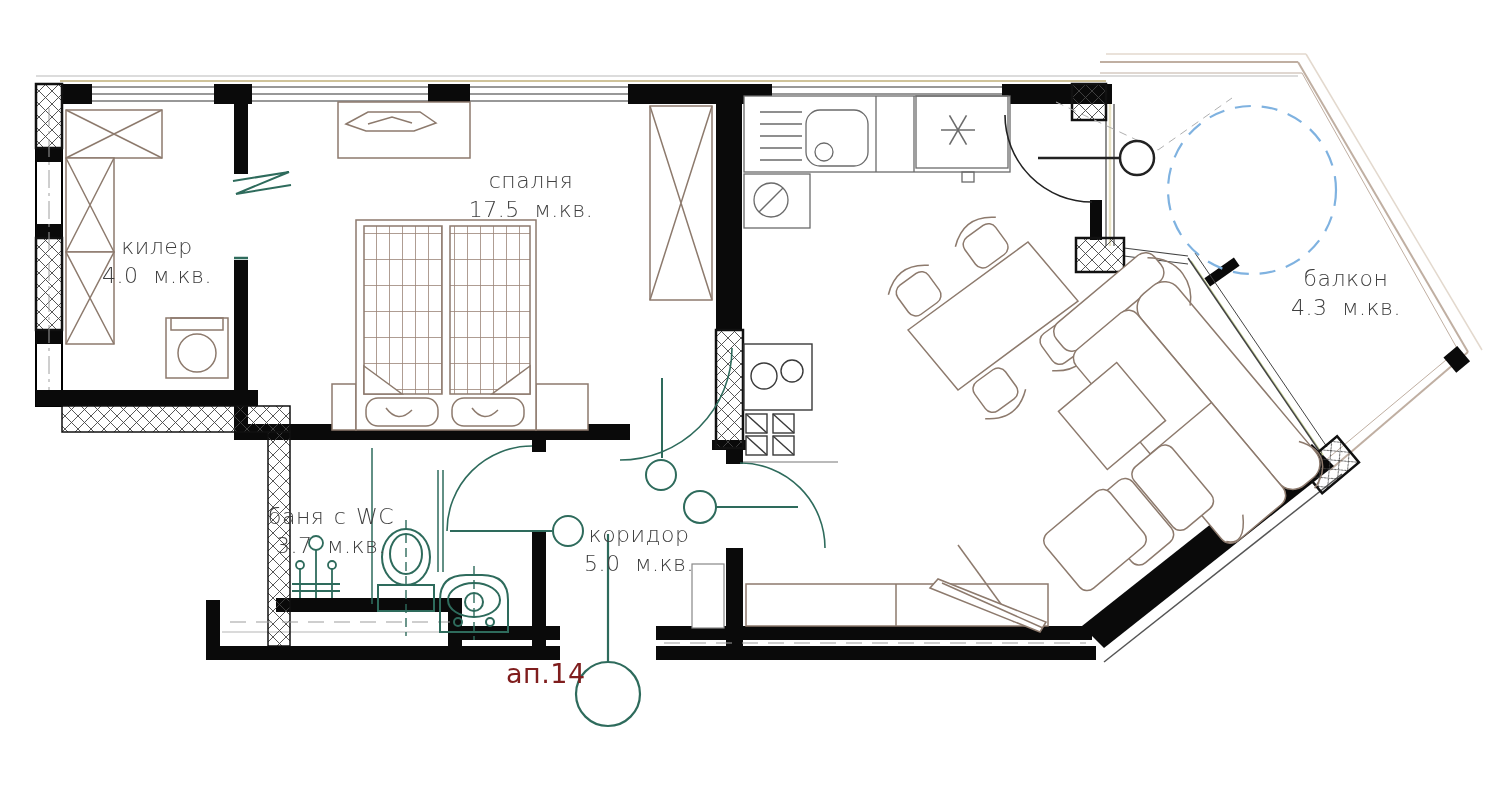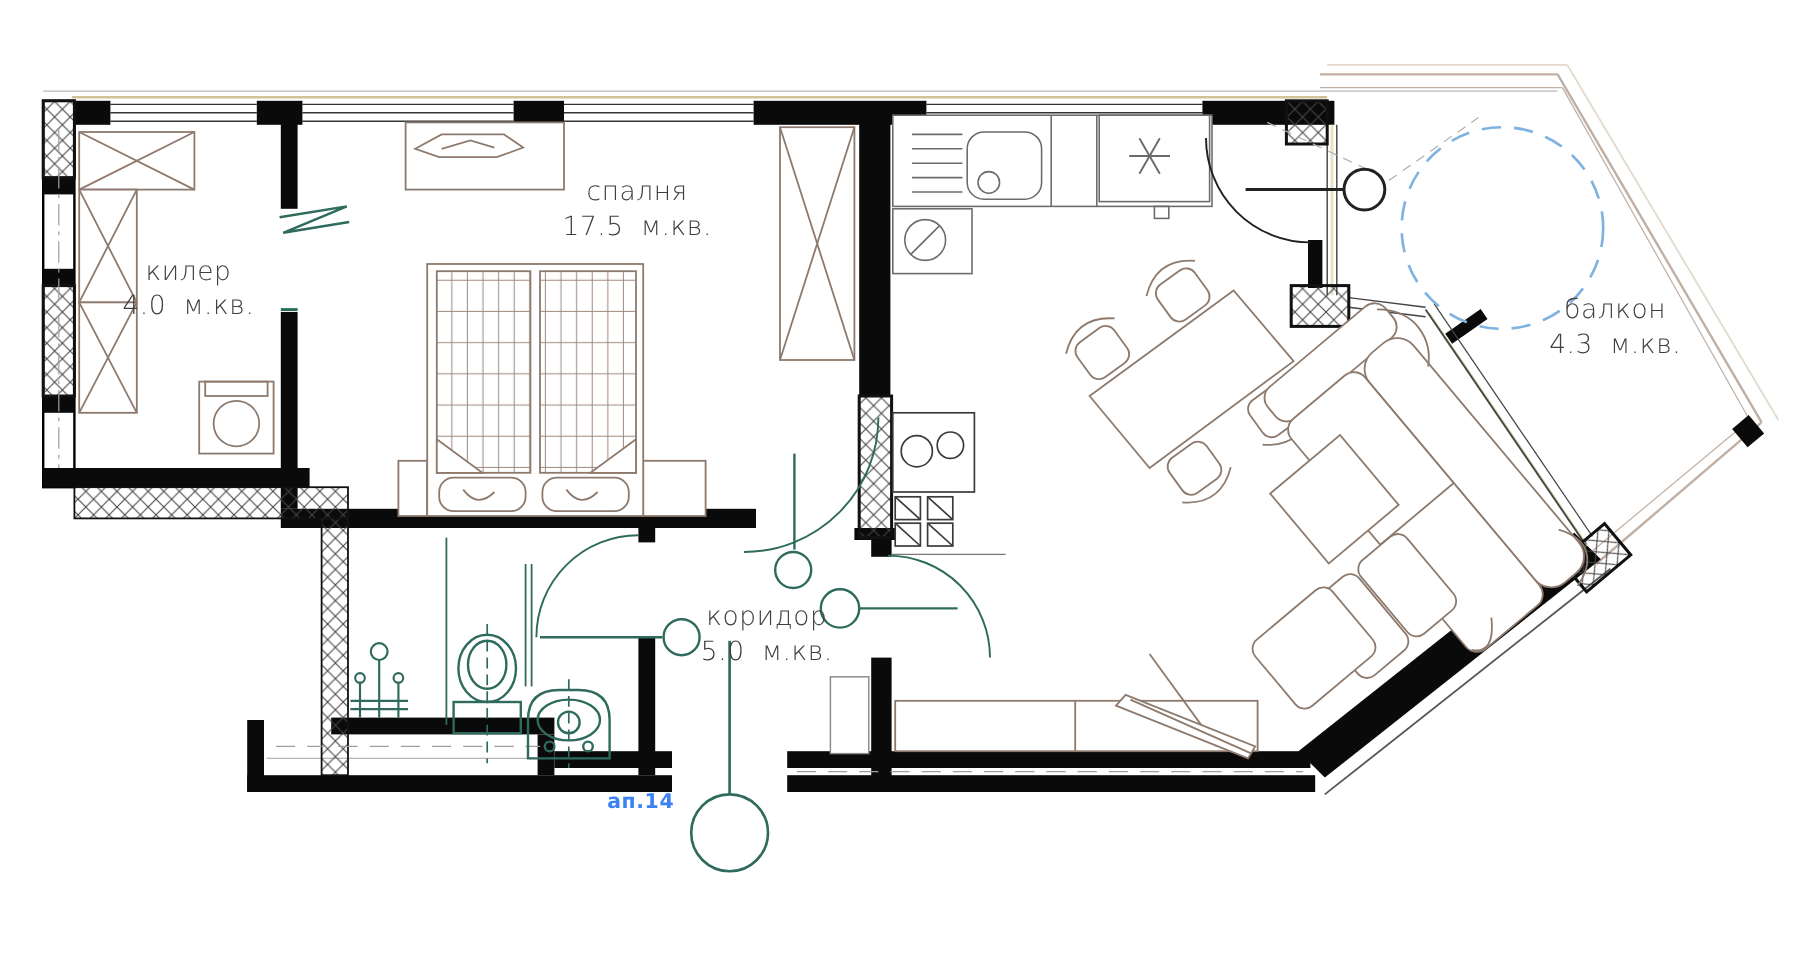--- a/index.html
+++ b/index.html
@@ -2,22 +2,22 @@
 <html><head>
 <meta charset="utf-8">
 <style>
   html,body{margin:0;padding:0;background:#ffffff;}
   .plan-wrap{position:relative;width:1509px;height:798px;background:#ffffff;overflow:hidden;
              font-family:"DejaVu Sans",sans-serif;}
   .plan-wrap svg{position:absolute;left:0;top:0;}
   .room-label{position:absolute;transform:translateX(-50%);text-align:center;color:#3f3f3f;
               font-size:22px;font-weight:300;line-height:1.32;letter-spacing:.5px;white-space:nowrap;}
   .room-label span{display:block;word-spacing:7px;}
-  .room-label .room-name{word-spacing:2px;}
-  .apt-label{position:absolute;color:#3b82f6;font-size:17px;font-weight:700;letter-spacing:.5px;}
+  .room-label .room-name{word-spacing:2px;margin-top:20px;}
+  .apt-label{position:absolute;color:#7f1d1d;font-size:27px;font-weight:400;letter-spacing:.5px;}
 </style>
 </head>
 <body>
 
 <div class="plan-wrap">
 
 <svg viewBox="0 0 1509 798" width="1509" height="798">
   <defs>
     <pattern id="xh" width="13" height="13" patternUnits="userSpaceOnUse">
       <path d="M0,0 L13,13 M13,0 L0,13" stroke="#444" stroke-width="0.9" fill="none"></path>
@@ -344,20 +344,24 @@
 </svg>
 
 <div class="room-label" style="left:157px;top:212px">
   <span class="room-name">килер</span>
   <span class="area">4.0 м.кв.</span>
 </div>
 <div class="room-label" style="left:531px;top:146px">
   <span class="room-name">спалня</span>
   <span class="area">17.5 м.кв.</span>
 </div>
+<div class="room-label" style="left:331px;top:482px">
+  <span class="room-name">баня с WC</span>
+  <span class="area">3.7 м.кв.</span>
+</div>
 <div class="room-label" style="left:639px;top:500px">
   <span class="room-name">коридор</span>
   <span class="area">5.0 м.кв.</span>
 </div>
 <div class="room-label" style="left:932px;top:432px">
 </div>
 <div class="room-label" style="left:1346px;top:244px">
   <span class="room-name">балкон</span>
   <span class="area">4.3 м.кв.</span>
 </div>

